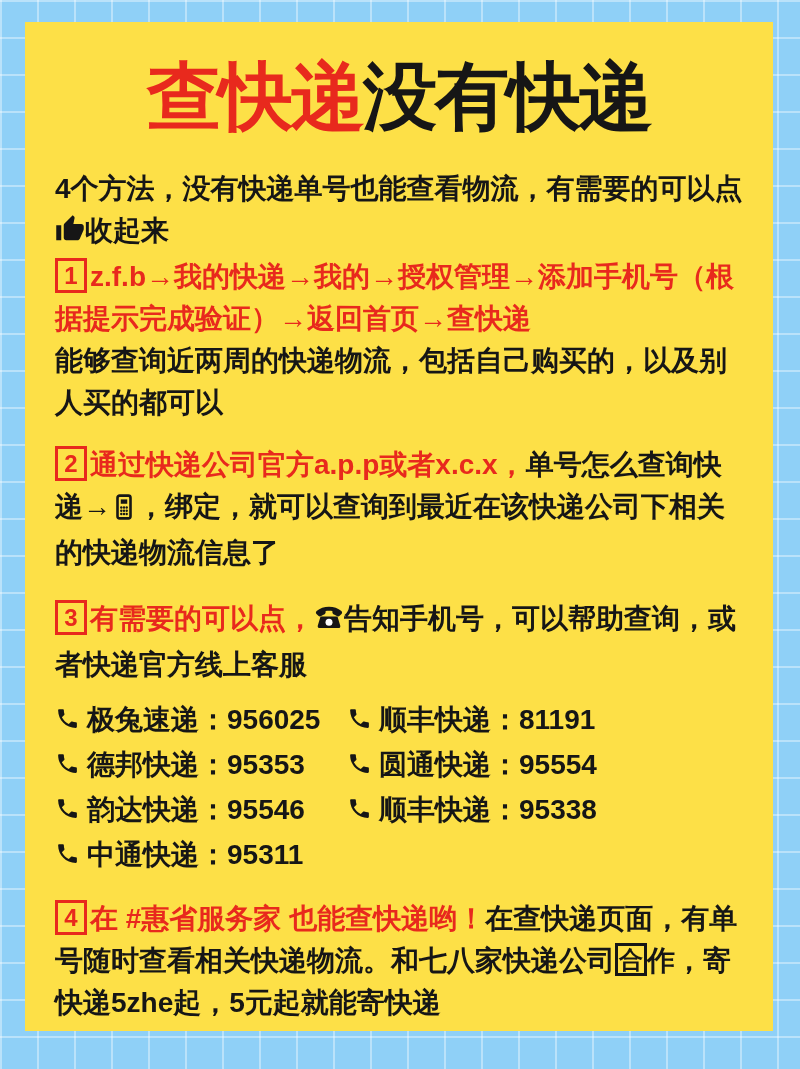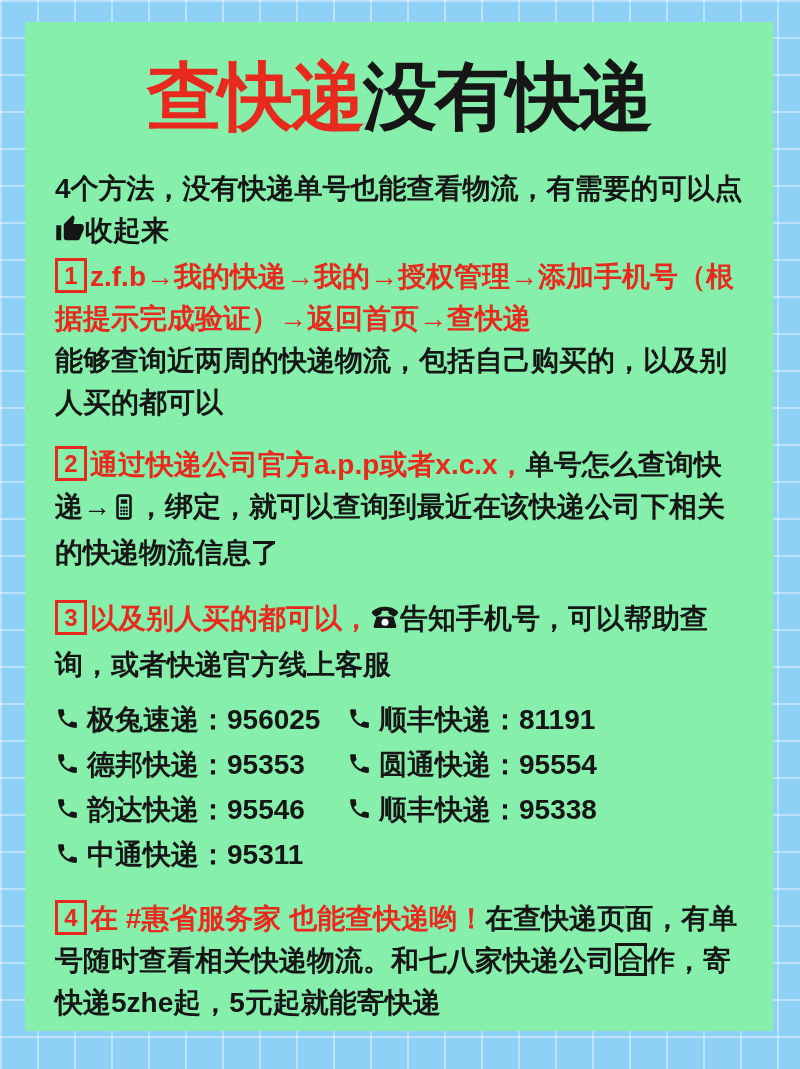--- a/index.html
+++ b/index.html
@@ -7,21 +7,21 @@
     width:800px;height:1069px;position:relative;overflow:hidden;
     font-family:"Liberation Sans","DejaVu Sans",sans-serif;
     background-color:#8fd0f7;
     background-image:
       linear-gradient(rgba(255,255,255,0.38) 2px, transparent 2px),
       linear-gradient(90deg, rgba(255,255,255,0.38) 2px, transparent 2px);
     background-size:37px 37px;
   }
   .card{
     position:absolute;left:25px;right:27px;top:22px;bottom:38px;
-    background:#86efac;padding:26px 30px 0 30px;box-sizing:border-box;
+    background:#fde047;padding:26px 30px 0 30px;box-sizing:border-box;
     overflow:hidden;
   }
   .title{
     text-align:center;font-weight:900;font-size:74px;line-height:1.16;
     letter-spacing:-2px;color:#161616;margin-top:6px;
   }
   .title .red{color:#e8291d;}
   .content{margin-top:28px;font-size:28px;line-height:42px;font-weight:700;color:#161616;}
   .para{margin:0;}
   .mt-s{margin-top:20px;}
@@ -71,21 +71,21 @@
             <circle cx="12" cy="12.5" r="1.1" fill="#161616"></circle>
             <circle cx="14.5" cy="12.5" r="1.1" fill="#161616"></circle>
             <circle cx="9.5" cy="15.5" r="1.1" fill="#161616"></circle>
             <circle cx="12" cy="15.5" r="1.1" fill="#161616"></circle>
             <circle cx="14.5" cy="15.5" r="1.1" fill="#161616"></circle>
             <circle cx="9.5" cy="18.5" r="1.1" fill="#161616"></circle>
             <circle cx="12" cy="18.5" r="1.1" fill="#161616"></circle>
             <circle cx="14.5" cy="18.5" r="1.1" fill="#161616"></circle>
           </svg></span><span>，绑定，就可以查询到最近在该快递公司下相关的快递物流信息了</span></p>
 
-    <p class="para mt-m"><span class="red-t"><span class="numbox">3</span><span>以及别人买的都可以，</span></span><span class="icon"><svg width="30" height="30" viewBox="0 0 24 24">
+    <p class="para mt-m"><span class="red-t"><span class="numbox">3</span><span>有需要的可以点，</span></span><span class="icon"><svg width="30" height="30" viewBox="0 0 24 24">
             <path fill="#161616" d="M21.9 7.1C19.3 4.9 15.8 3.7 12 3.7S4.7 4.9 2.1 7.1c-.7.6-.8 1.7-.1 2.4l1.5 1.5c.6.6 1.5.7 2.2.2.7-.5 1.5-.9 2.3-1.2.8-.3 1.3-1 1.3-1.8v-1c.9-.2 1.8-.3 2.7-.3s1.8.1 2.7.3v1c0 .8.5 1.5 1.3 1.8.8.3 1.6.7 2.3 1.2.7.5 1.6.4 2.2-.2L22 9.5c.7-.7.6-1.8-.1-2.4z"></path>
             <path fill="#161616" d="M5.2 11.5h13.6l2.2 7.4c.3 1-.4 1.9-1.4 1.9H4.4c-1 0-1.7-1-1.4-1.9z"></path>
             <circle cx="12" cy="16.2" r="2.8" fill="#ffffff"></circle>
           </svg></span><span>告知手机号，可以帮助查询，或者快递官方线上客服</span></p>
 
     <div class="hotlines">
       <div class="hotline"><span class="icon"><svg width="25" height="25" viewBox="0 0 24 24">
               <path fill="#161616" d="M6.62 10.79c1.44 2.83 3.76 5.14 6.59 6.59l2.2-2.2c.27-.27.67-.36 1.02-.24 1.12.37 2.33.57 3.57.57.55 0 1 .45 1 1V20c0 .55-.45 1-1 1-9.39 0-17-7.61-17-17 0-.55.45-1 1-1h3.5c.55 0 1 .45 1 1 0 1.25.2 2.45.57 3.57.11.35.03.74-.25 1.02l-2.2 2.2z"></path>
             </svg></span><span>极兔速递</span><span>：</span><span>956025</span></div>
       <div class="hotline"><span class="icon"><svg width="25" height="25" viewBox="0 0 24 24">

